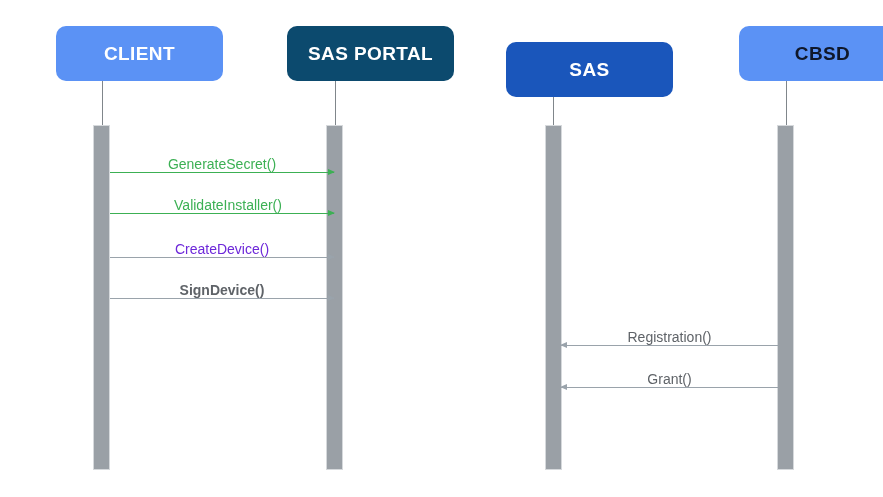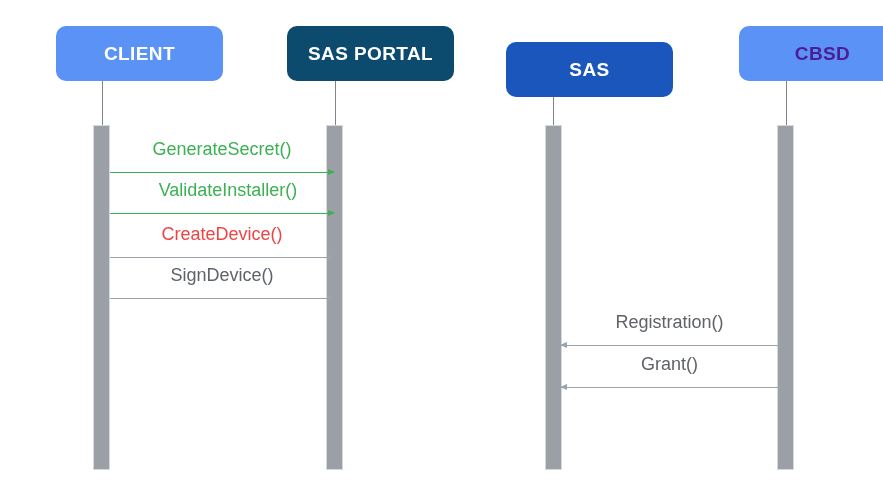--- a/index.html
+++ b/index.html
@@ -82,23 +82,23 @@
   }
   .msg-head.left {
     left: -1px;
     border-right-width: 7px;
     border-right-style: solid;
   }
   .msg-label {
     position: absolute;
     left: 0;
     right: 0;
-    bottom: 15px;
+    bottom: 0;
     text-align: center;
-    font-size: 18px;
+    font-size: 14px;
     white-space: nowrap;
     line-height: 16px;
   }
 </style>
 </head>
 <body>
 
 <div id="canvas" style="width: 883px; height: 497px; background: rgb(255, 255, 255);">
 
 <div class="lifeline" style="left: 102px; top: 81px; height: 44px; background: rgb(128, 134, 139);"></div>
@@ -115,26 +115,26 @@
       <div class="msg-label" style="color: rgb(60, 176, 84);">GenerateSecret()</div>
     </div>
     <div class="message" style="left: 110px; top: 213px; width: 224px;">
       <div class="msg-line" style="width: 224px; border-top-color: rgb(60, 176, 84);"></div>
       <div class="msg-head right" style="border-left-color: rgb(60, 176, 84);"></div>
       <div class="msg-label" style="color: rgb(60, 176, 84); margin-left: 12px;">ValidateInstaller()</div>
     </div>
     <div class="message" style="left: 110px; top: 257px; width: 224px;">
       <div class="msg-line" style="width: 224px; border-top-color: rgb(154, 163, 171);"></div>
       <div class="msg-head right" style="border-left-color: rgb(154, 163, 171);"></div>
-      <div class="msg-label" style="color: #ef4444;">CreateDevice()</div>
+      <div class="msg-label" style="color: #6d28d9;">CreateDevice()</div>
     </div>
     <div class="message" style="left: 110px; top: 298px; width: 224px;">
       <div class="msg-line" style="width: 224px; border-top-color: rgb(154, 163, 171);"></div>
       <div class="msg-head right" style="border-left-color: rgb(154, 163, 171);"></div>
-      <div class="msg-label" style="color: rgb(95, 99, 104);">SignDevice()</div>
+      <div class="msg-label" style="color: rgb(95, 99, 104); font-weight: bold;">SignDevice()</div>
     </div>
     <div class="message" style="left: 561px; top: 345px; width: 217px;">
       <div class="msg-line" style="width: 217px; border-top-color: rgb(154, 163, 171);"></div>
       <div class="msg-head left" style="border-right-color: rgb(154, 163, 171);"></div>
       <div class="msg-label" style="color: rgb(95, 99, 104); text-align: center;">Registration()</div>
     </div>
     <div class="message" style="left: 561px; top: 387px; width: 217px;">
       <div class="msg-line" style="width: 217px; border-top-color: rgb(154, 163, 171);"></div>
       <div class="msg-head left" style="border-right-color: rgb(154, 163, 171);"></div>
       <div class="msg-label" style="color: rgb(95, 99, 104);">Grant()</div>
@@ -142,15 +142,15 @@
     <div class="participant" style="left: 20px; top: 26px; width: 167px; height: 55px; background: rgb(91, 146, 245);">
       <span class="participant-label" style="color: rgb(255, 255, 255);">CLIENT</span>
     </div>
     <div class="participant" style="left: 251px; top: 26px; width: 167px; height: 55px; background: #0c4a6e;">
       <span class="participant-label" style="color: rgb(255, 255, 255);">SAS PORTAL</span>
     </div>
     <div class="participant" style="left: 470px; top: 42px; width: 167px; height: 55px; background: rgb(26, 86, 187);">
       <span class="participant-label" style="color: rgb(255, 255, 255);">SAS</span>
     </div>
     <div class="participant" style="left: 703px; top: 26px; width: 167px; height: 55px; background: rgb(91, 146, 245);">
-      <span class="participant-label" style="color: #4c1d95;">CBSD</span>
+      <span class="participant-label" style="color: #0f172a;">CBSD</span>
     </div>
   </div>
 
 </body></html>

